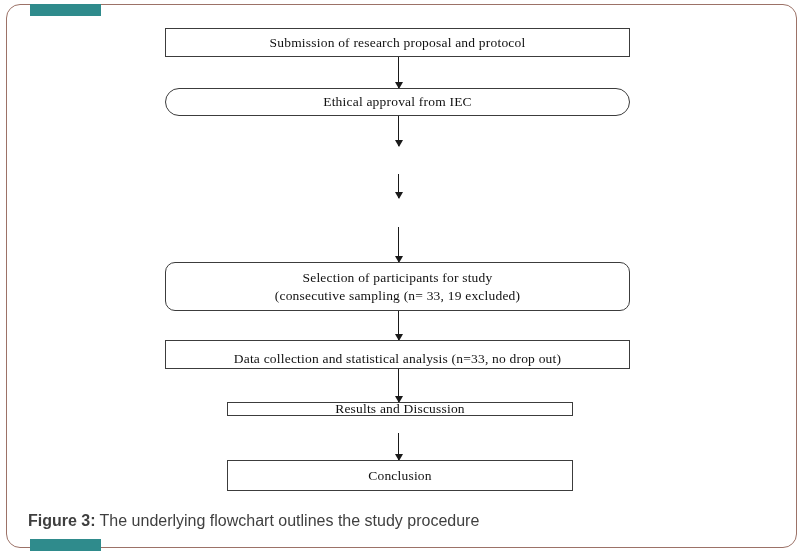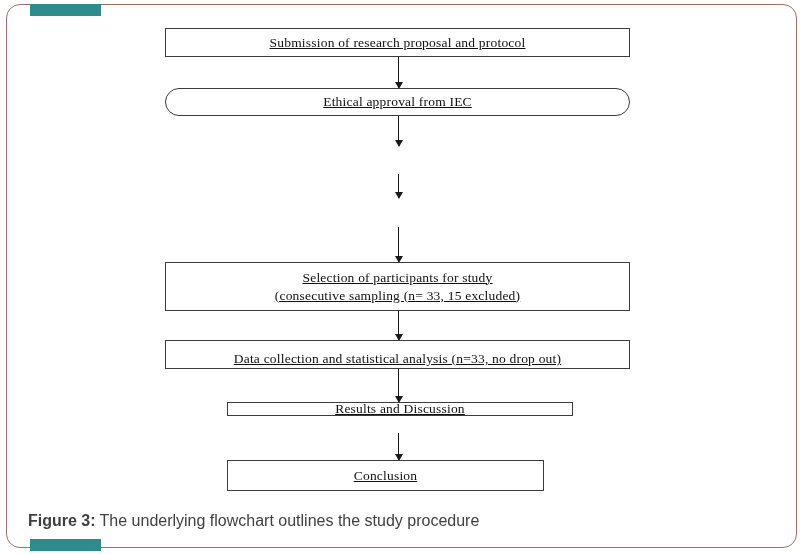--- a/index.html
+++ b/index.html
@@ -48,21 +48,20 @@
     display: flex;
     flex-direction: column;
     align-items: center;
     justify-content: center;
     text-align: center;
     font-size: 13.5px;
     line-height: 18px;
     letter-spacing: 0.2px;
     color: var(--text, #111111);
     z-index: 2;
-    text-decoration: underline;
   }
   .node span { display: block; white-space: nowrap; }
 
   
   .arrow {
     position: absolute;
     width: 0;
     border-left: 1px solid #1a1a1a;
     z-index: 1;
   }
@@ -105,34 +104,34 @@
   <div class="node" style="left:165px; top:28px;  width:465px; height:29px;">
     <span>Submission of research proposal and protocol</span>
   </div>
 
   <div class="node" style="left:165px; top:88px;  width:465px; height:28px;border-radius:14px;">
     <span>Ethical approval from IEC</span>
   </div>
 
 
 
-  <div class="node" style="left:165px; top:262px; width:465px; height:49px;">
+  <div class="node" style="left:165px; top:262px; width:465px; height:49px;border-radius:10px;">
     <span>Selection of participants for study</span>
-    <span>(consecutive sampling (n= 33, 15 excluded)</span>
+    <span>(consecutive sampling (n= 33, 19 excluded)</span>
   </div>
 
   <div class="node" style="left:165px; top:340px; width:465px; height:29px;justify-content:flex-end;">
     <span>Data collection and statistical analysis (n=33, no drop out)</span>
   </div>
 
   <div class="node" style="left:227px; top:402px; width:346px; height:14px;">
     <span>Results and Discussion</span>
   </div>
 
-  <div class="node" style="left:227px; top:460px; width:317px; height:31px;">
+  <div class="node" style="left:227px; top:460px; width:346px; height:31px;">
     <span>Conclusion</span>
   </div>
 
   <div class="arrow" style="left:398px; top:57px;  height:31px;"></div>
   <div class="arrow" style="left:398px; top:116px; height:30px;"></div>
   <div class="arrow" style="left:398px; top:174px; height:24px;"></div>
   <div class="arrow" style="left:398px; top:227px; height:35px;"></div>
   <div class="arrow" style="left:398px; top:311px; height:29px;"></div>
   <div class="arrow" style="left:398px; top:369px; height:33px;"></div>
   <div class="arrow" style="left:398px; top:433px; height:27px;"></div>

